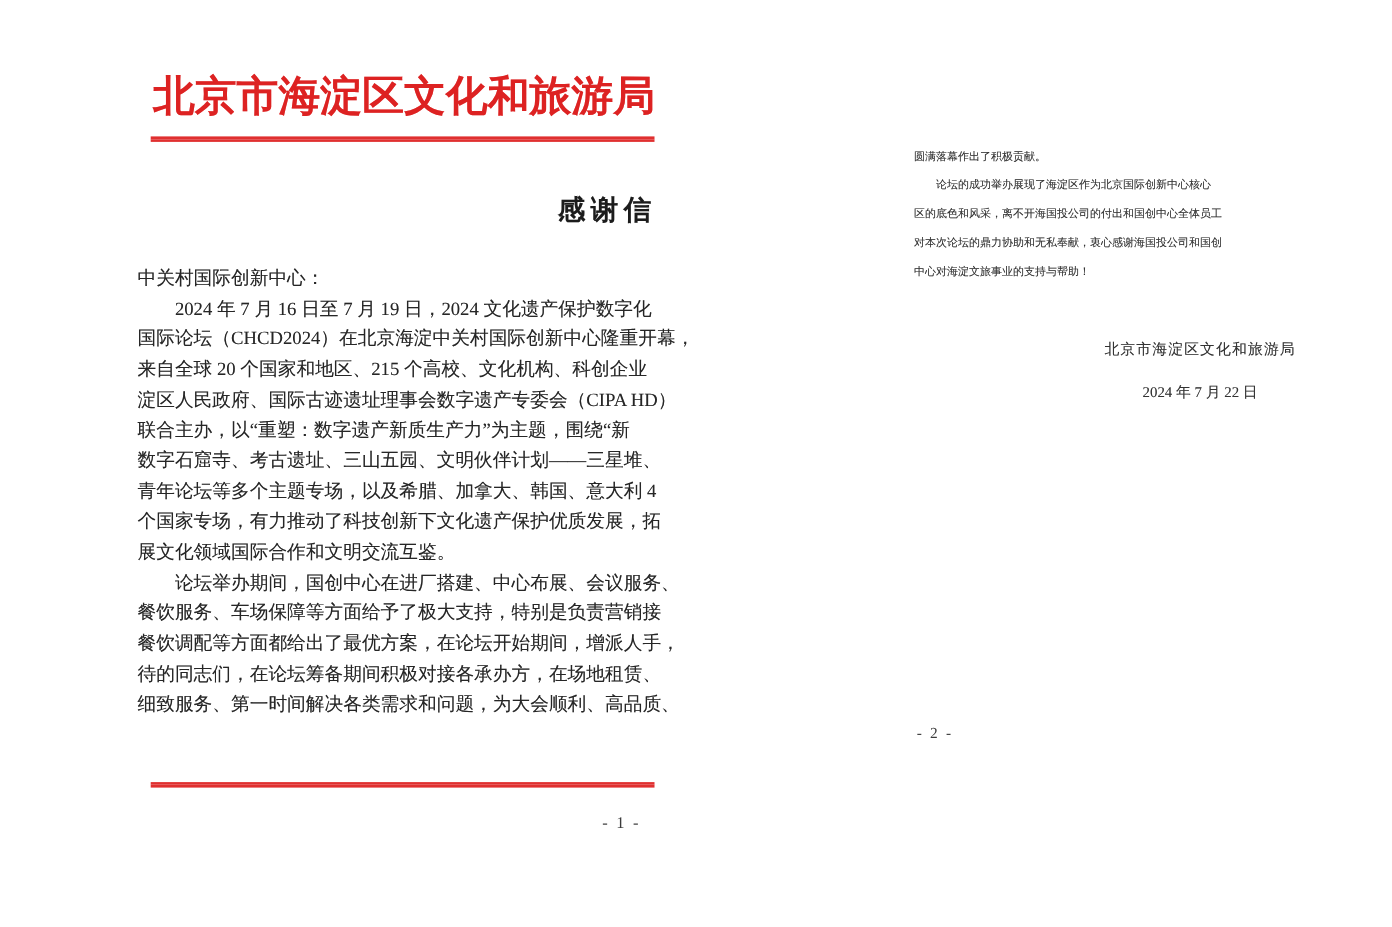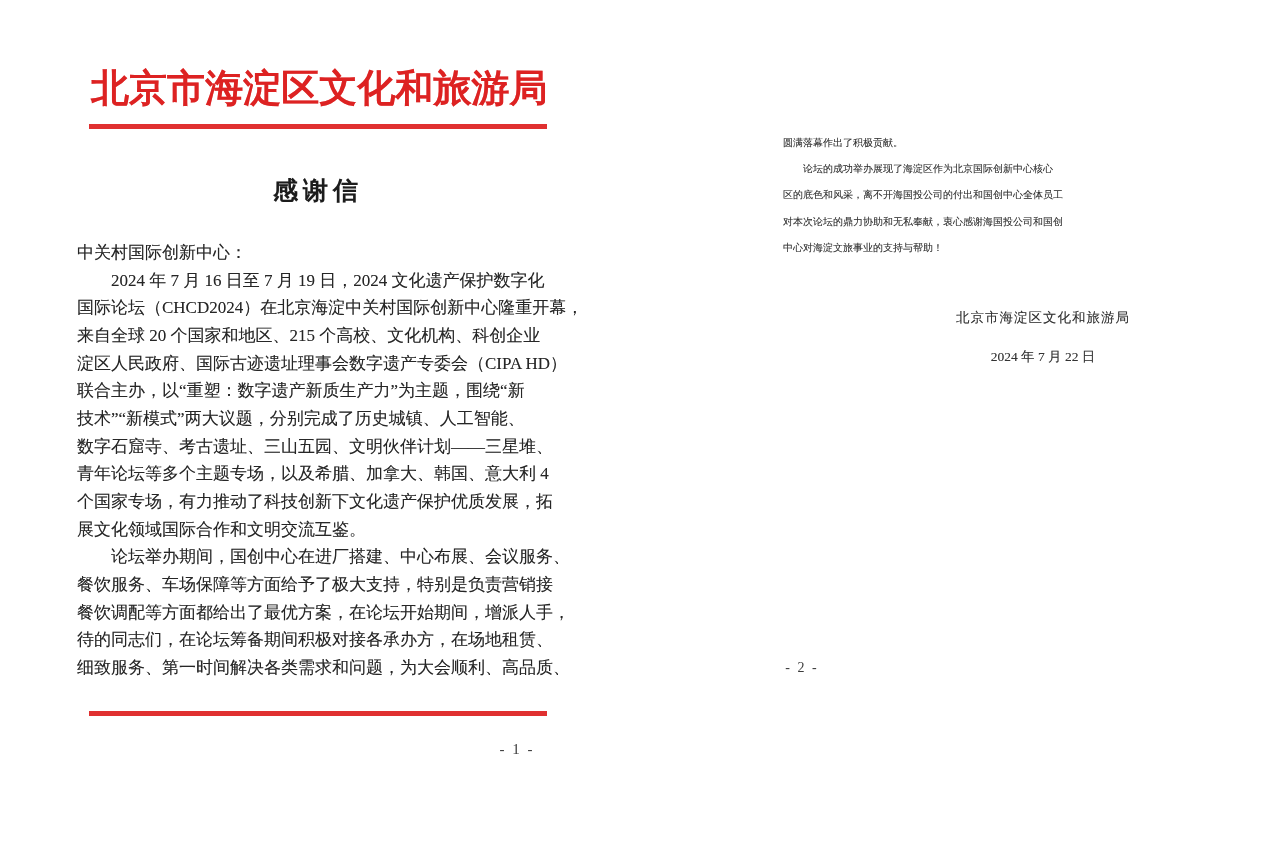--- a/index.html
+++ b/index.html
@@ -10,40 +10,40 @@
     --pageno-text:#3c3c3c;
   }
   *{margin:0;padding:0;box-sizing:border-box;}
   html,body{background:#ffffff;}
   body{
     position:relative;
     width:1265px;height:843px;
     overflow:hidden;
     font-family:"Liberation Serif","DejaVu Serif",serif;
   }
-  .abs{position:absolute;}
+  .abs{position:absolute;margin-left:48px;}
 
   
   .letterhead{
     left:91px;top:64px;width:456px;height:50px;
     font-size:38px;font-weight:700;
     color:var(--letterhead-red);
     white-space:nowrap;
     text-align:justify;text-align-last:justify;
     letter-spacing:-0.5px;
     line-height:48px;
   }
   .rule{border-style:solid;border-left:none;border-right:none;border-color:var(--rule-red);}
   .rule-top{
     left:89px;top:124px;width:458px;height:2px;
     border-top-width:3px;border-bottom-width:2px;
   }
   .letter-title{
     left:87px;top:174px;width:462px;
-    text-align:center;
+    text-align:right;
     font-size:25px;font-weight:700;letter-spacing:5px;
     color:#1c1c1c;
   }
   .body-1{
     left:77px;top:239px;width:461px;
     font-size:17px;line-height:27.65px;
     color:var(--body-text);
   }
   .body-1 p{white-space:pre;}
   .rule-bottom{
@@ -93,21 +93,20 @@
 
     <h2 class="abs letter-title">感谢信</h2>
 
     <div class="abs body-1">
         <p>中关村国际创新中心：</p>
         <p>　　2024 年 7 月 16 日至 7 月 19 日，2024 文化遗产保护数字化</p>
         <p>国际论坛（CHCD2024）在北京海淀中关村国际创新中心隆重开幕，</p>
         <p>来自全球 20 个国家和地区、215 个高校、文化机构、科创企业</p>
         <p>淀区人民政府、国际古迹遗址理事会数字遗产专委会（CIPA HD）</p>
         <p>联合主办，以“重塑：数字遗产新质生产力”为主题，围绕“新</p>
-        <p>技术”“新模式”两大议题，分别完成了历史城镇、人工智能、</p>
         <p>数字石窟寺、考古遗址、三山五园、文明伙伴计划——三星堆、</p>
         <p>青年论坛等多个主题专场，以及希腊、加拿大、韩国、意大利 4</p>
         <p>个国家专场，有力推动了科技创新下文化遗产保护优质发展，拓</p>
         <p>展文化领域国际合作和文明交流互鉴。</p>
         <p>　　论坛举办期间，国创中心在进厂搭建、中心布展、会议服务、</p>
         <p>餐饮服务、车场保障等方面给予了极大支持，特别是负责营销接</p>
         <p>餐饮调配等方面都给出了最优方案，在论坛开始期间，增派人手，</p>
         <p>待的同志们，在论坛筹备期间积极对接各承办方，在场地租赁、</p>
         <p>细致服务、第一时间解决各类需求和问题，为大会顺利、高品质、</p>
       </div>

